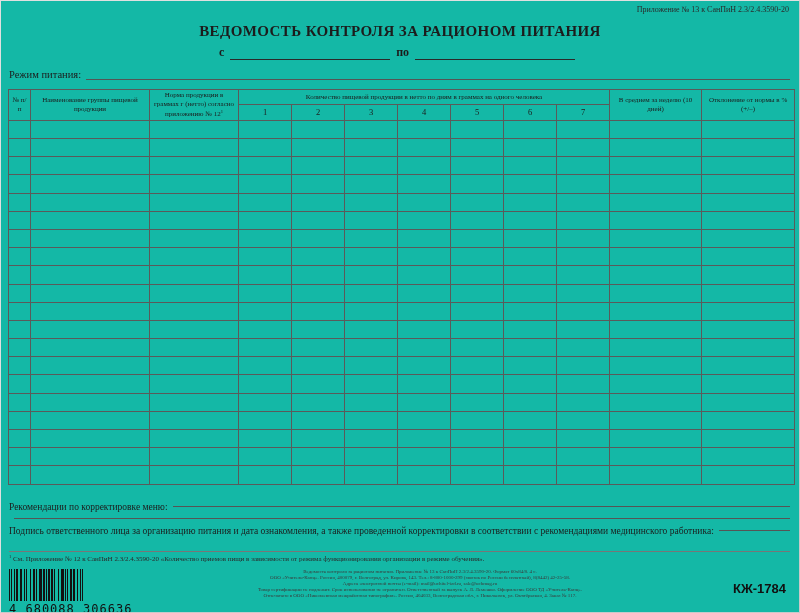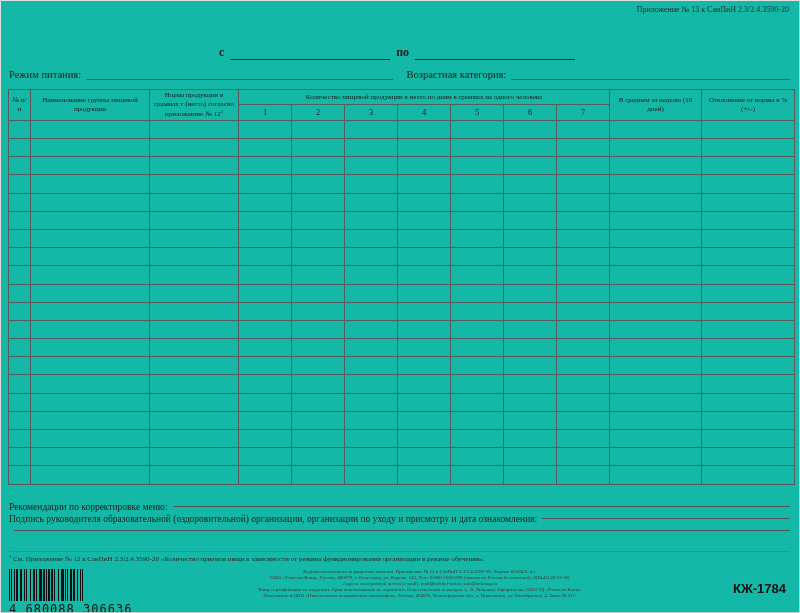--- a/index.html
+++ b/index.html
@@ -94,35 +94,32 @@
     font-size: 13px; font-weight: bold; color: #111;
   }
 </style>
 </head>
 <body>
 
 <div class="page">
 
   <div class="corner-note">Приложение № 13 к СанПиН 2.3/2.4.3590-20</div>
 
+  <div class="title">ВЕДОМОСТЬ КОНТРОЛЯ ЗА РАЦИОНОМ ПИТАНИЯ</div>
 
   <div class="date-line">
     <span>с</span>
     <span class="blank"></span>
     <span>по</span>
     <span class="blank"></span>
   </div>
 
   <div class="meta-row">
     <div class="meta-field">
       <span class="label">Режим питания:</span>
-      <span class="fill"></span>
-    </div>
-    <div class="meta-field">
-      <span class="label">Возрастная категория:</span>
       <span class="fill"></span>
     </div>
   </div>
 
   <table class="grid">
     <colgroup>
       <col style="width:22px">
       <col style="width:119px">
       <col style="width:89px">
       <col style="width:53px">
@@ -437,24 +434,24 @@
         </tr>
       </tbody>
   </table>
 
   <div class="signatures">
     <div class="sig-line">
       <span class="label">Рекомендации по корректировке меню:</span>
       <span class="fill"></span>
     </div>
     <div class="sig-line">
-      <span class="label">Подпись руководителя образовательной (оздоровительной) организации, организации по уходу и присмотру и дата ознакомления:</span>
       <span class="fill"></span>
     </div>
     <div class="sig-line">
+      <span class="label">Подпись ответственного лица за организацию питания и дата ознакомления, а также проведенной корректировки в соответствии с рекомендациями медицинского работника:</span>
       <span class="fill"></span>
     </div>
   </div>
 
   <div class="footnote-rule"></div>
   <div class="footnote"><sup>1</sup><span> См. Приложение № 12 к СанПиН 2.3/2.4.3590-20 «Количество приемов пищи в зависимости от режима функционирования организации в режиме обучения».</span></div>
 
   <div class="imprint">
     <div>Ведомость контроля за рационом питания. Приложение № 13 к СанПиН 2.3/2.4.3590-20. Формат 60х84/8. 4 с.</div>
     <div>ООО «Учитель-Канц». Россия, 400079, г. Волгоград, ул. Кирова, 143. Тел.: 8-800-1000-299 (звонок по России бесплатный), 8(8442) 42-25-58.</div>

